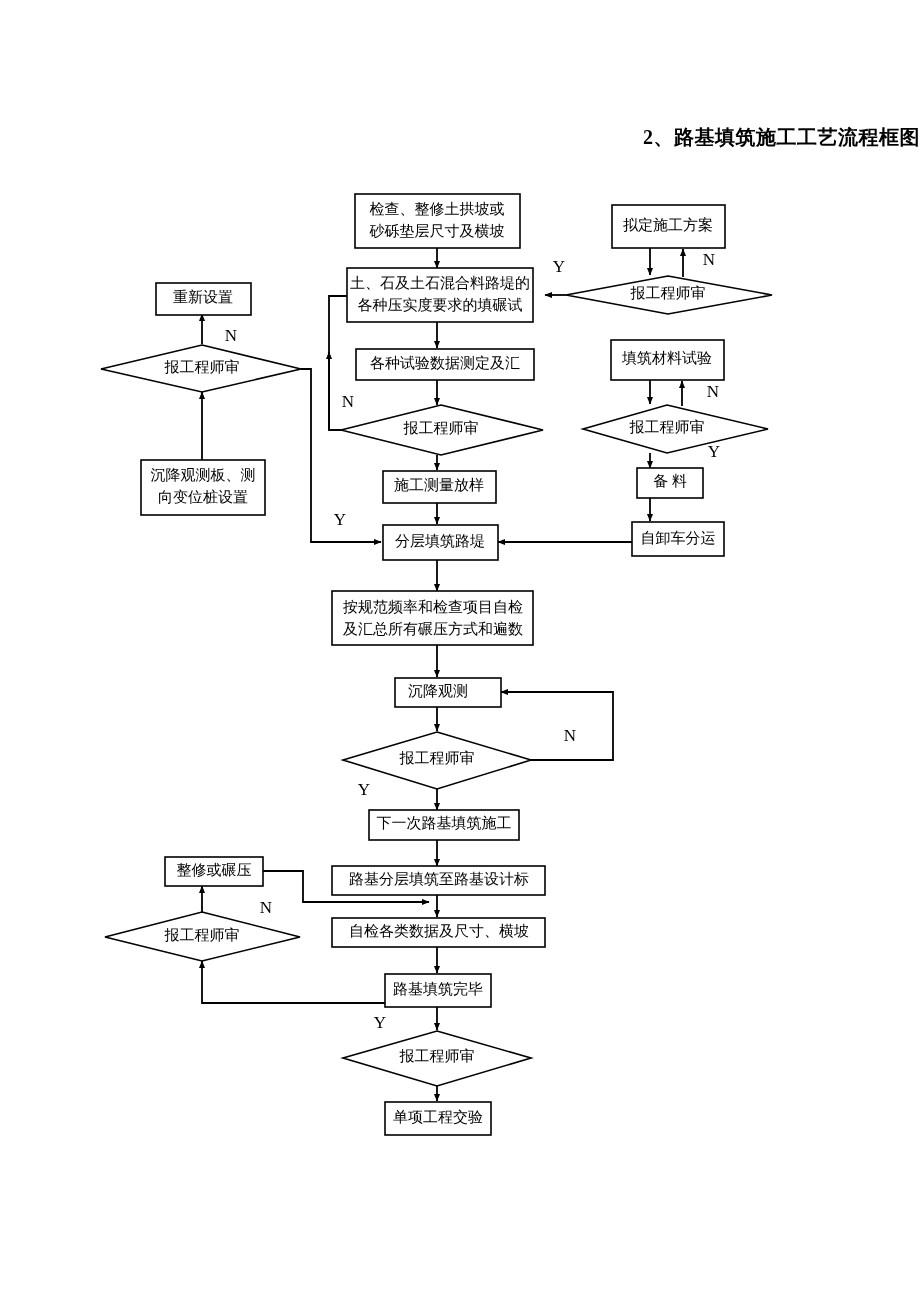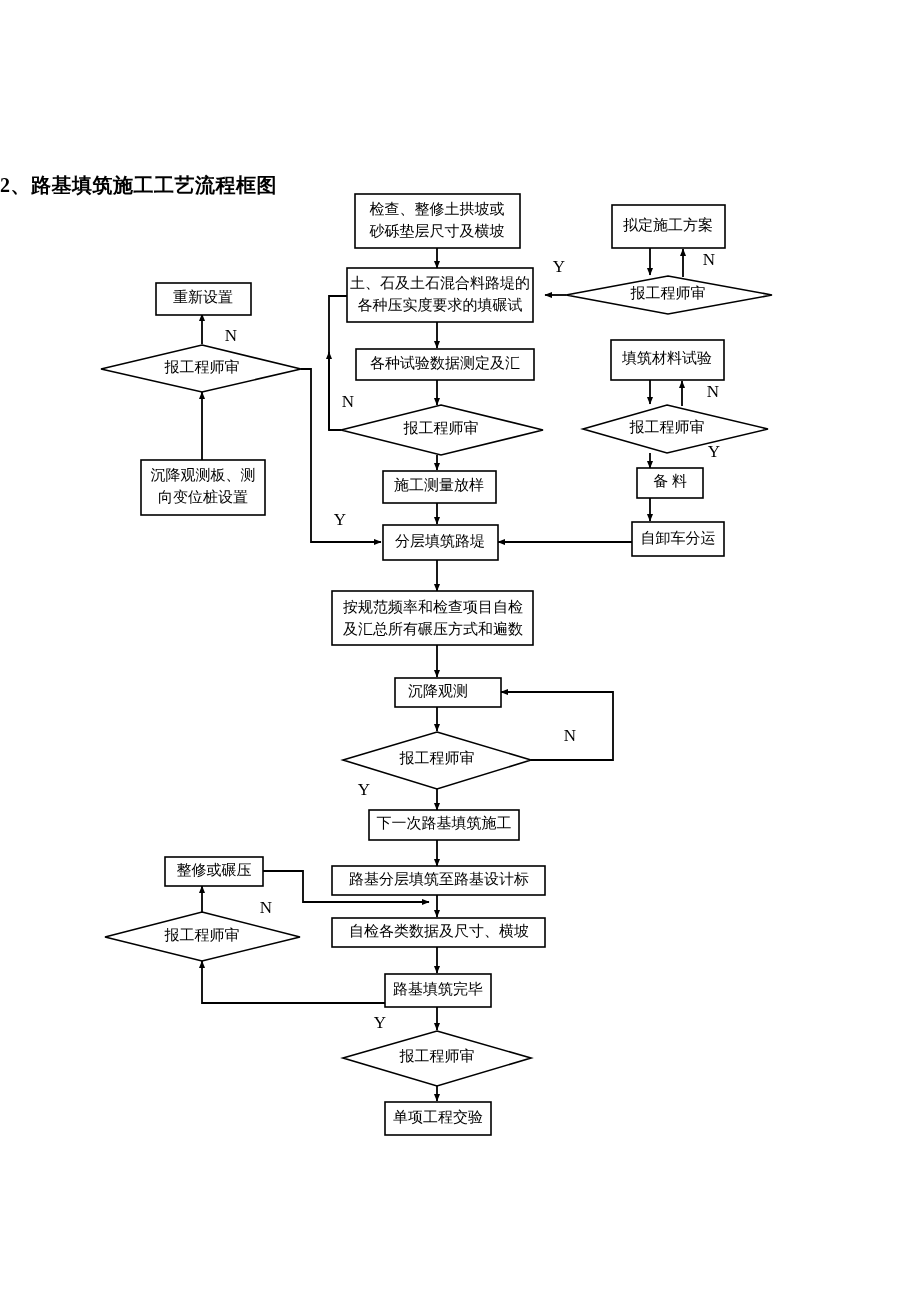--- a/index.html
+++ b/index.html
@@ -19,26 +19,25 @@
     position: relative;
     width: 920px;
     height: 1302px;
     background: #ffffff;
   }
   #doc-title {
     position: absolute;
     left: 0;
     top: 124px;
     width: 920px;
-    text-align: left;
+    text-align: right;
     font-size: 20px;
     font-weight: bold;
     letter-spacing: 0.5px;
     font-family: "Liberation Serif", "DejaVu Serif", serif;
-    margin-top: 48px;
   }
   #flow-svg {
     position: absolute;
     left: 0;
     top: 0;
   }
   .node-box {
     fill: #ffffff;
     stroke: #000000;
     stroke-width: 1.6;

